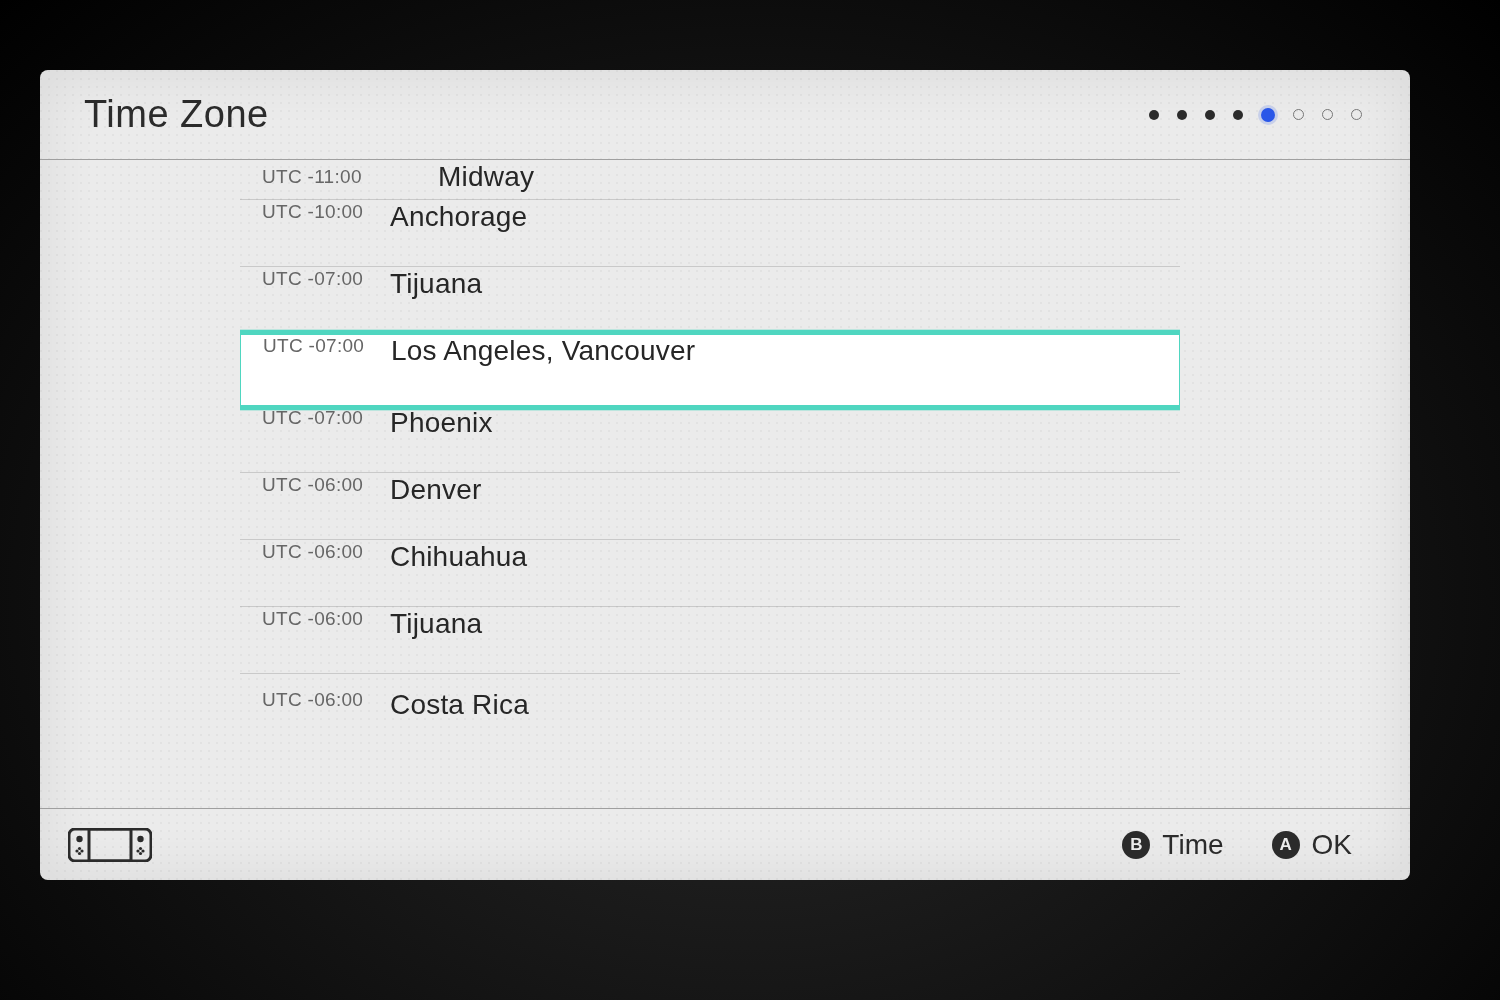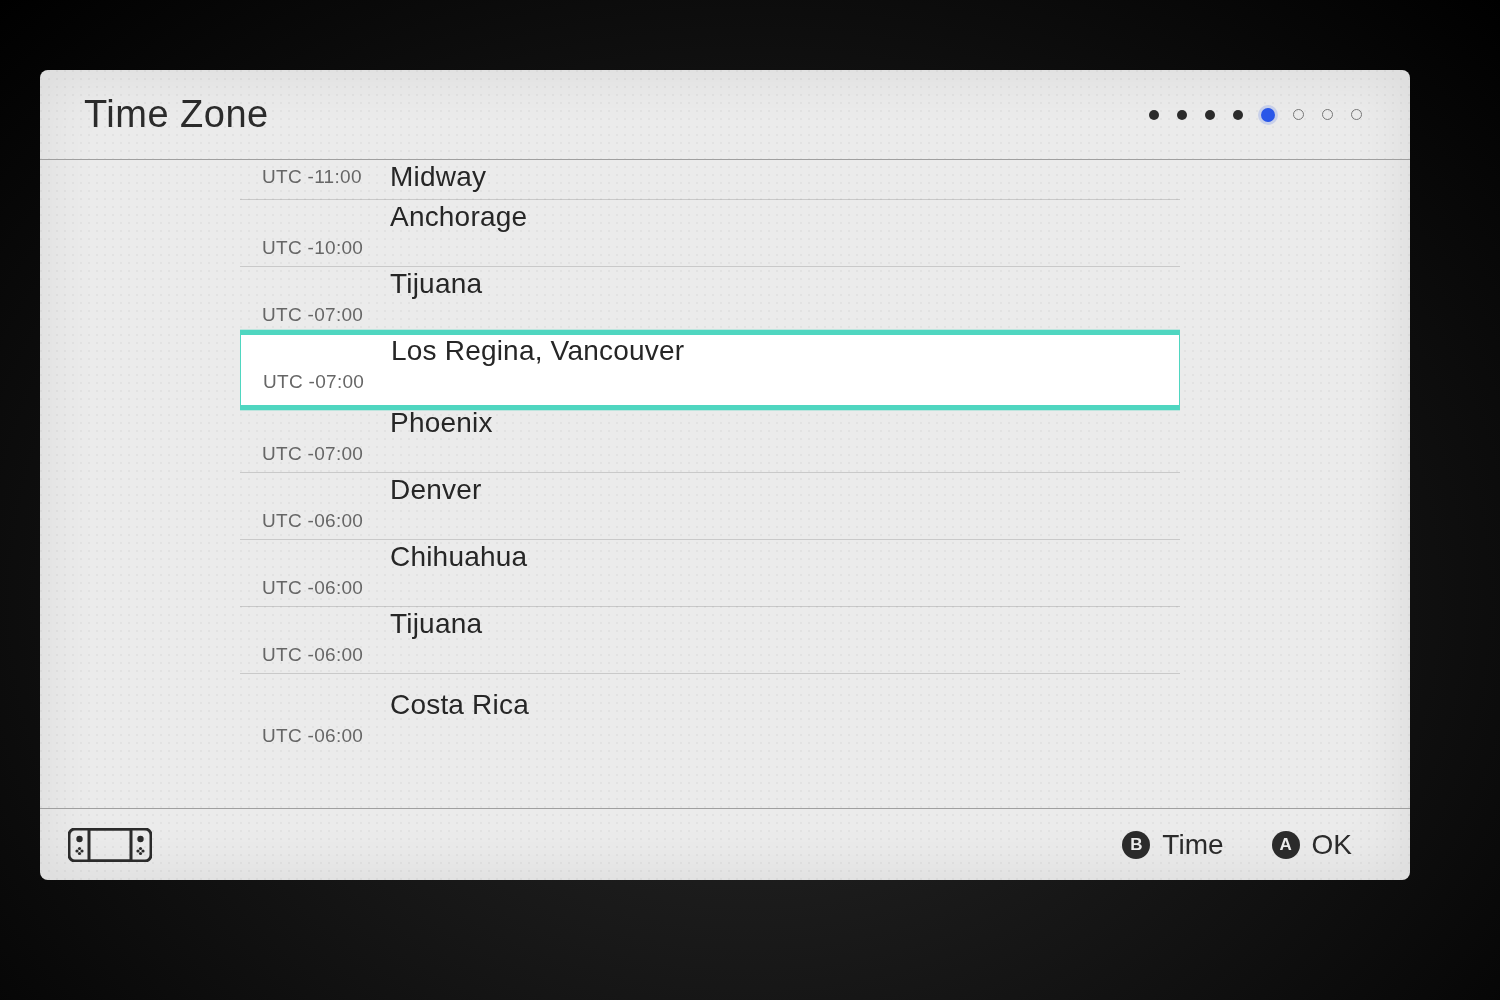--- a/index.html
+++ b/index.html
@@ -91,33 +91,32 @@
     border-bottom: 1px solid rgba(0,0,0,0.14);
     padding: 0 22px;
     box-sizing: border-box;
   }
   .row.first { border-top: none; }
   .row .offset {
     width: 128px;
     font-size: 19px;
     color: #666;
     letter-spacing: 0.3px;
-    margin-top: 36px;
   }
   .row .city {
     font-size: 28px;
     color: #262626;
     letter-spacing: 0.2px;
   }
   .row.partial-top {
     height: 40px;
     align-items: flex-end;
     padding-bottom: 8px;
   }
-  .row.partial-top .city { line-height: 1; }
+  .row.partial-top .city { line-height: 1; margin-left: 48px; }
   .row.partial-top .offset { align-self: flex-end; padding-bottom: 3px; }
 
   .row.partial-bot {
     height: 52px;
     border-bottom: none;
     align-items: flex-start;
     padding-top: 14px;
   }
 
   .row.selected {
@@ -199,21 +198,21 @@
         <div class="row">
           <span class="offset">UTC -10:00</span>
           <span class="city">Anchorage</span>
         </div>
         <div class="row">
           <span class="offset">UTC -07:00</span>
           <span class="city">Tijuana</span>
         </div>
         <div class="row selected">
           <span class="offset">UTC -07:00</span>
-          <span class="city">Los Regina, Vancouver</span>
+          <span class="city">Los Angeles, Vancouver</span>
         </div>
         <div class="row">
           <span class="offset">UTC -07:00</span>
           <span class="city">Phoenix</span>
         </div>
         <div class="row">
           <span class="offset">UTC -06:00</span>
           <span class="city">Denver</span>
         </div>
         <div class="row">

